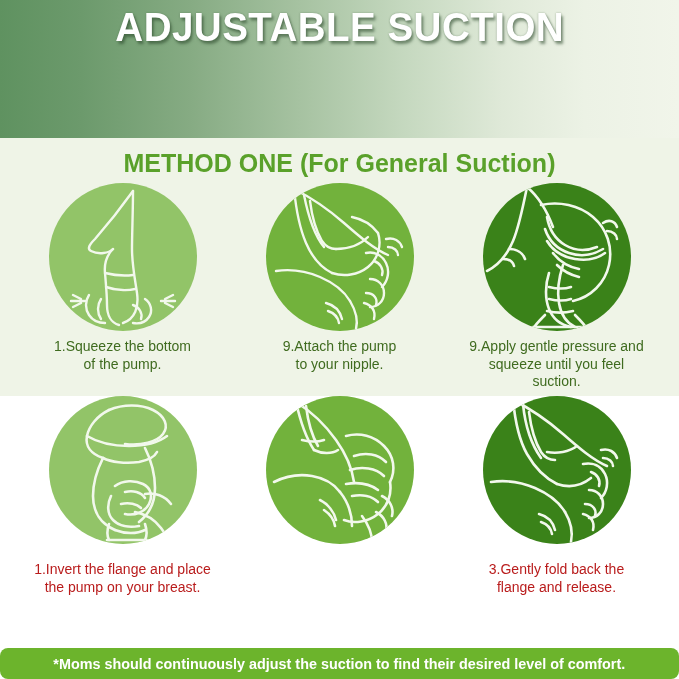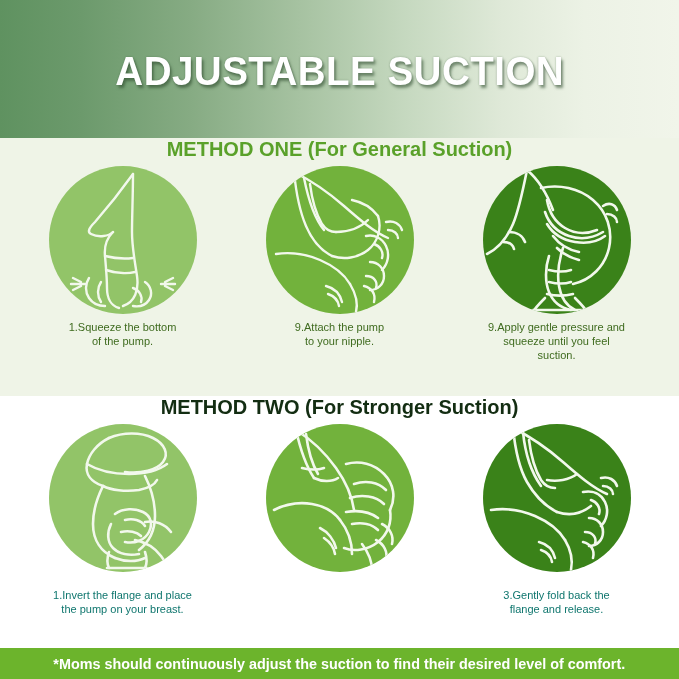--- a/index.html
+++ b/index.html
@@ -30,21 +30,21 @@
     background: linear-gradient(90deg,
         #5f9260 0%,
         #6c9a6c 12%,
         #86ab83 28%,
         #a6c2a1 44%,
         #c6d9c0 60%,
         #dfe9d8 74%,
         #ecf2e5 86%,
         #f1f5ea 100%);
     display: flex;
-    align-items: center;
+    align-items: flex-start;
     justify-content: center;
   }
   .header-title {
     font-size: 41px;
     font-weight: bold;
     color: #ffffff;
     letter-spacing: 0.5px;
     font-stretch: condensed;
     transform: scaleX(0.94);
     text-shadow:
@@ -66,22 +66,23 @@
     height: 258px;
     background: #eff4e7;
   }
   .method-two {
     flex: 0 0 252px;
     height: 252px;
     background: #ffffff;
   }
 
   .method-heading {
-    font-size: 20px;
+    font-size: 25px;
     font-weight: bold;
+    margin-top: 11px;
     margin-bottom: 5px;
     white-space: nowrap;
   }
   .heading-green { color: #5aa12a; }
   .heading-dark  { color: #132d12; }
 
   .circle-row {
     display: flex;
     width: 679px;
     justify-content: space-between;
@@ -103,36 +104,37 @@
     flex: 0 0 auto;
   }
   .circle svg {
     position: absolute;
     inset: 0;
     width: 100%;
     height: 100%;
   }
   .caption {
     margin-top: 7px;
-    font-size: 11px;
+    font-size: 14px;
     line-height: 1.26;
     text-align: center;
     white-space: pre-line;
   }
   .cap-green { color: #3f6b1f; }
-  .cap-dark  { color: #0f766e; margin-top: 17px; }
+  .cap-dark  { color: #b91c1c; margin-top: 17px; }
 
   
   .footer {
     flex: 0 0 31px;
     height: 31px;
     background: #6cb42c;
     display: flex;
     align-items: center;
     justify-content: center;
+    border-radius: 8px;
   }
   .footer-text {
     color: #ffffff;
     font-size: 14.6px;
     font-weight: bold;
     white-space: nowrap;
     transform: scaleX(0.985);
   }
 </style>
 </head>
@@ -227,21 +229,20 @@
         </div>
         <div class="caption cap-green">9.Apply gentle pressure and
 squeeze until you feel
 suction.</div>
       </div>
 
     </div>
   </div>
 
   <div class="method method-two">
-    <div class="method-heading heading-dark">METHOD TWO (For Stronger Suction)</div>
     <div class="circle-row">
 
       <div class="step">
         <div class="circle" style="background:#92c468;">
           <svg viewBox="0 0 148 148" preserveAspectRatio="none">
             <g fill="none" stroke="#f2f8ec" stroke-width="2.6" stroke-linecap="round" stroke-linejoin="round">
               <path d="M60 14 C74 8 92 8 104 14 C116 20 120 30 114 38 C108 46 92 50 76 48"></path>
               <path d="M60 14 C48 20 40 30 38 40 C36 50 42 58 54 62"></path>
               <path d="M38 40 C48 46 64 50 80 50 C96 50 110 46 118 40"></path>
               <path d="M54 62 C48 74 44 88 44 100 C44 116 52 128 66 134"></path>

